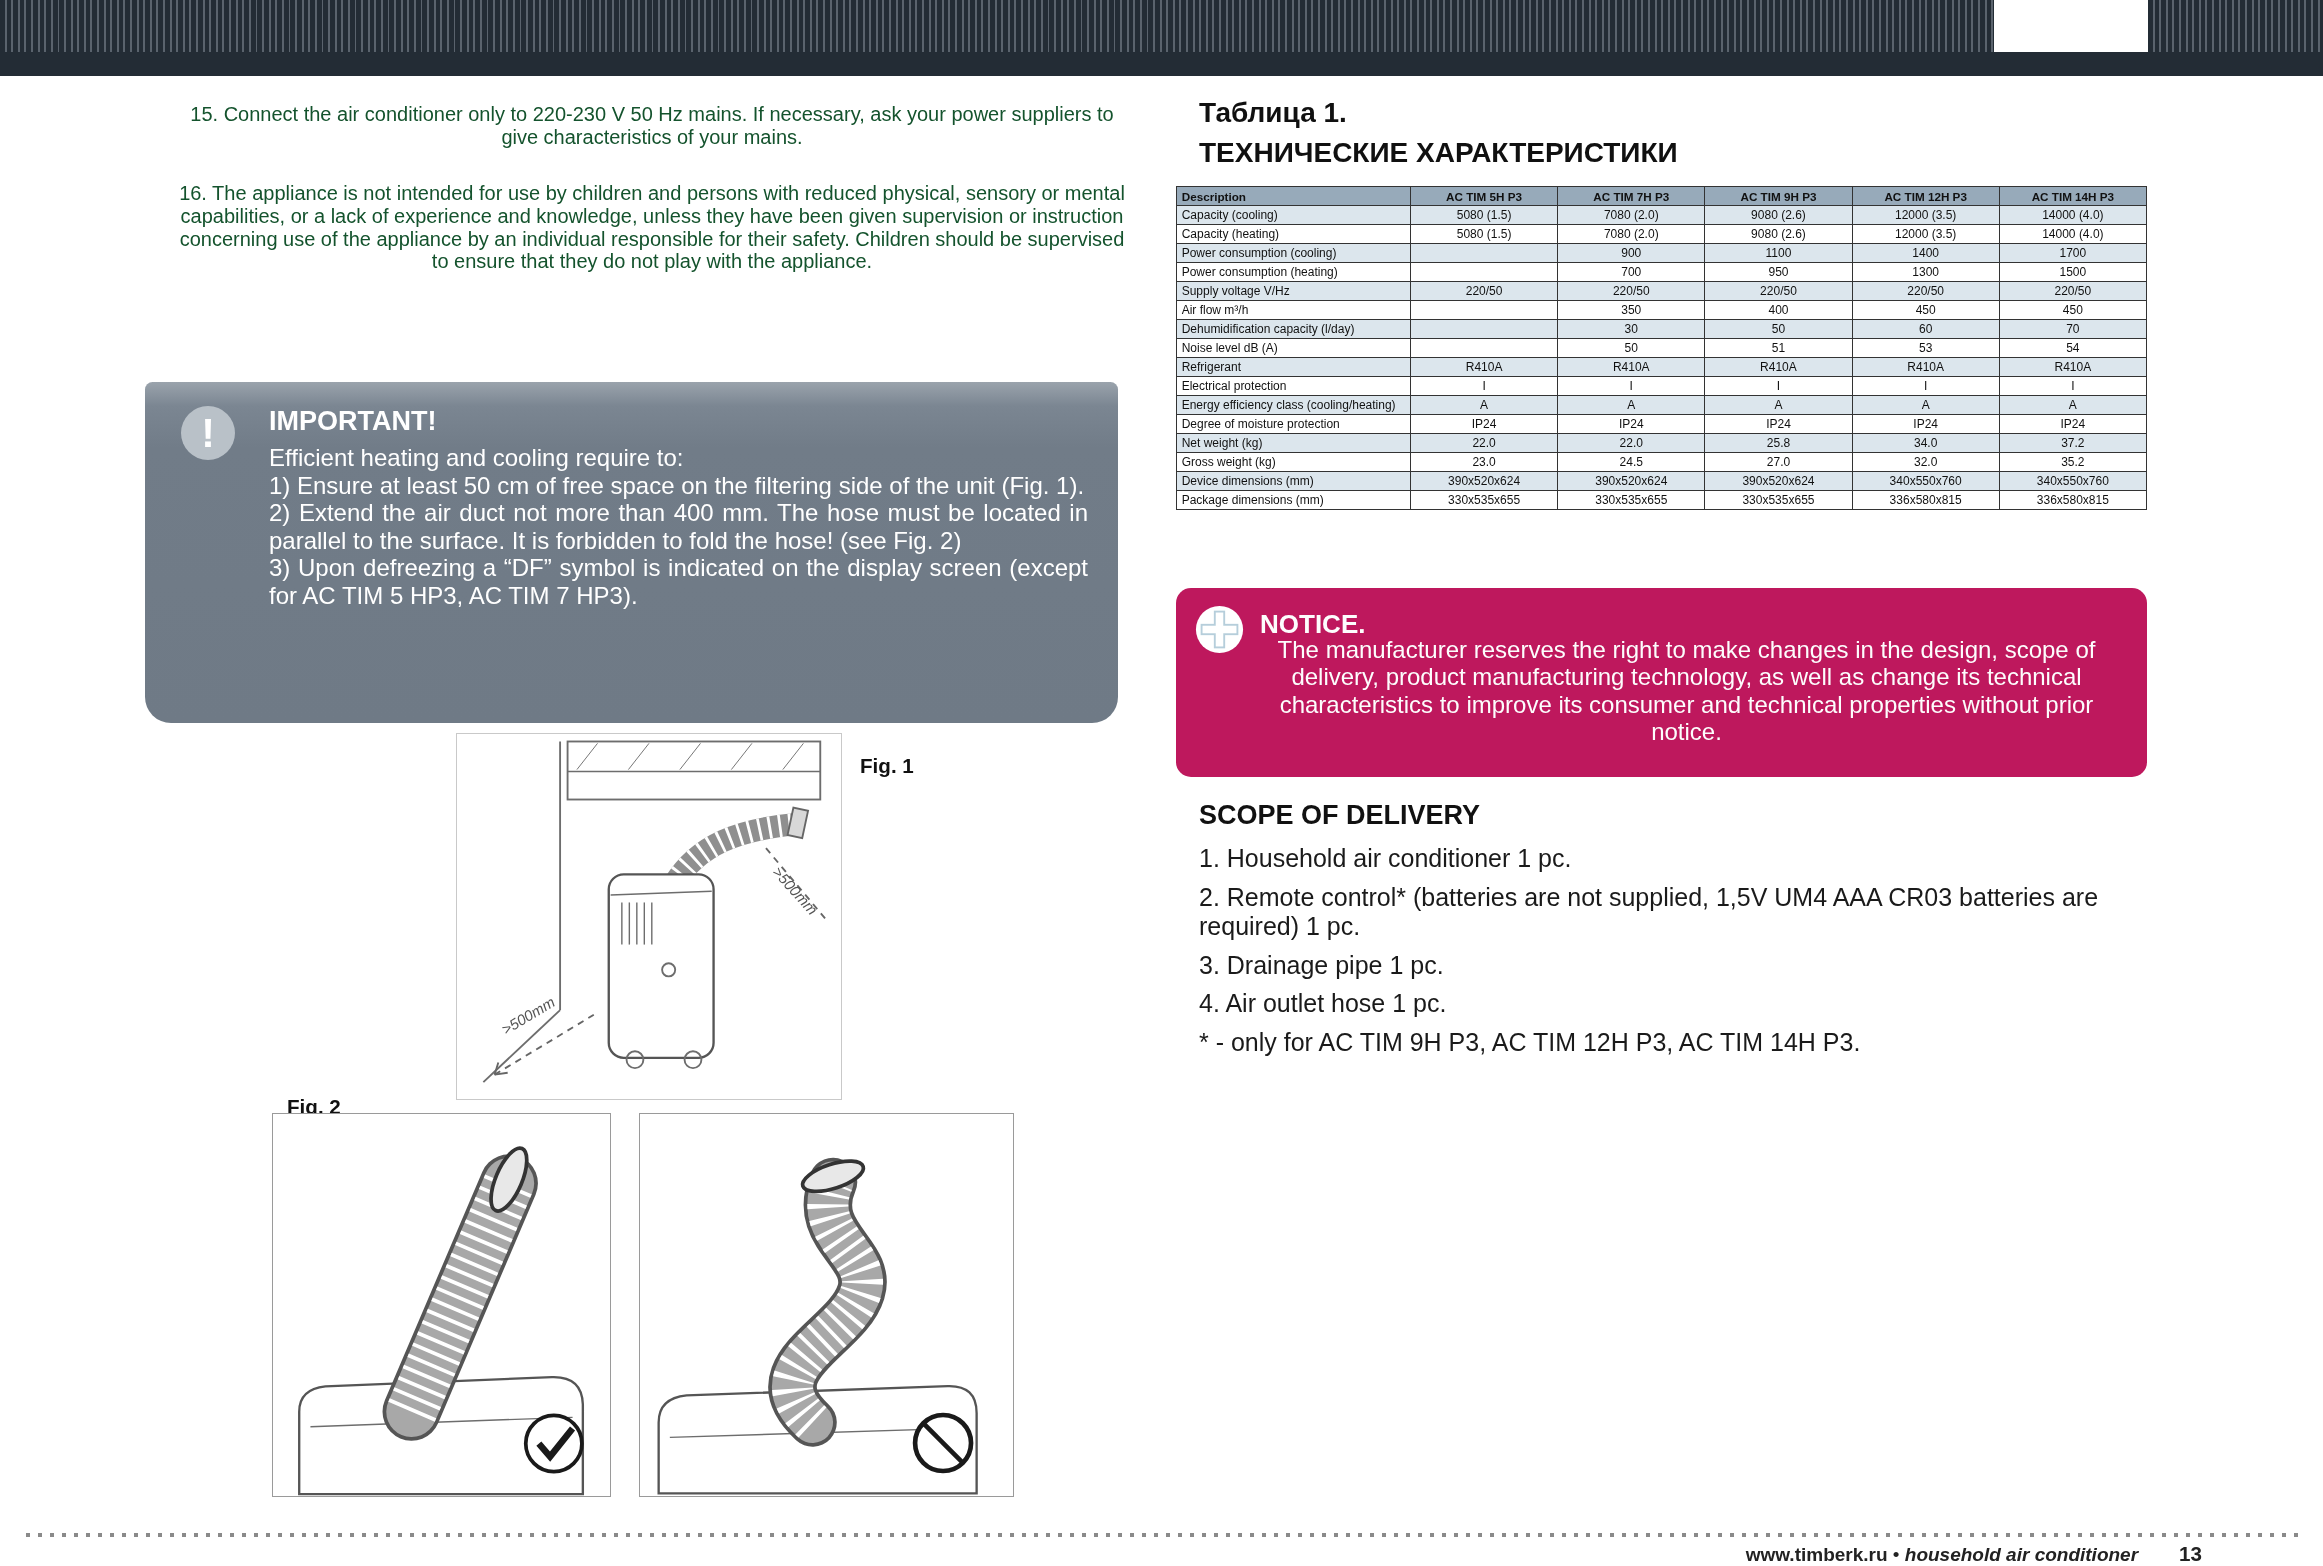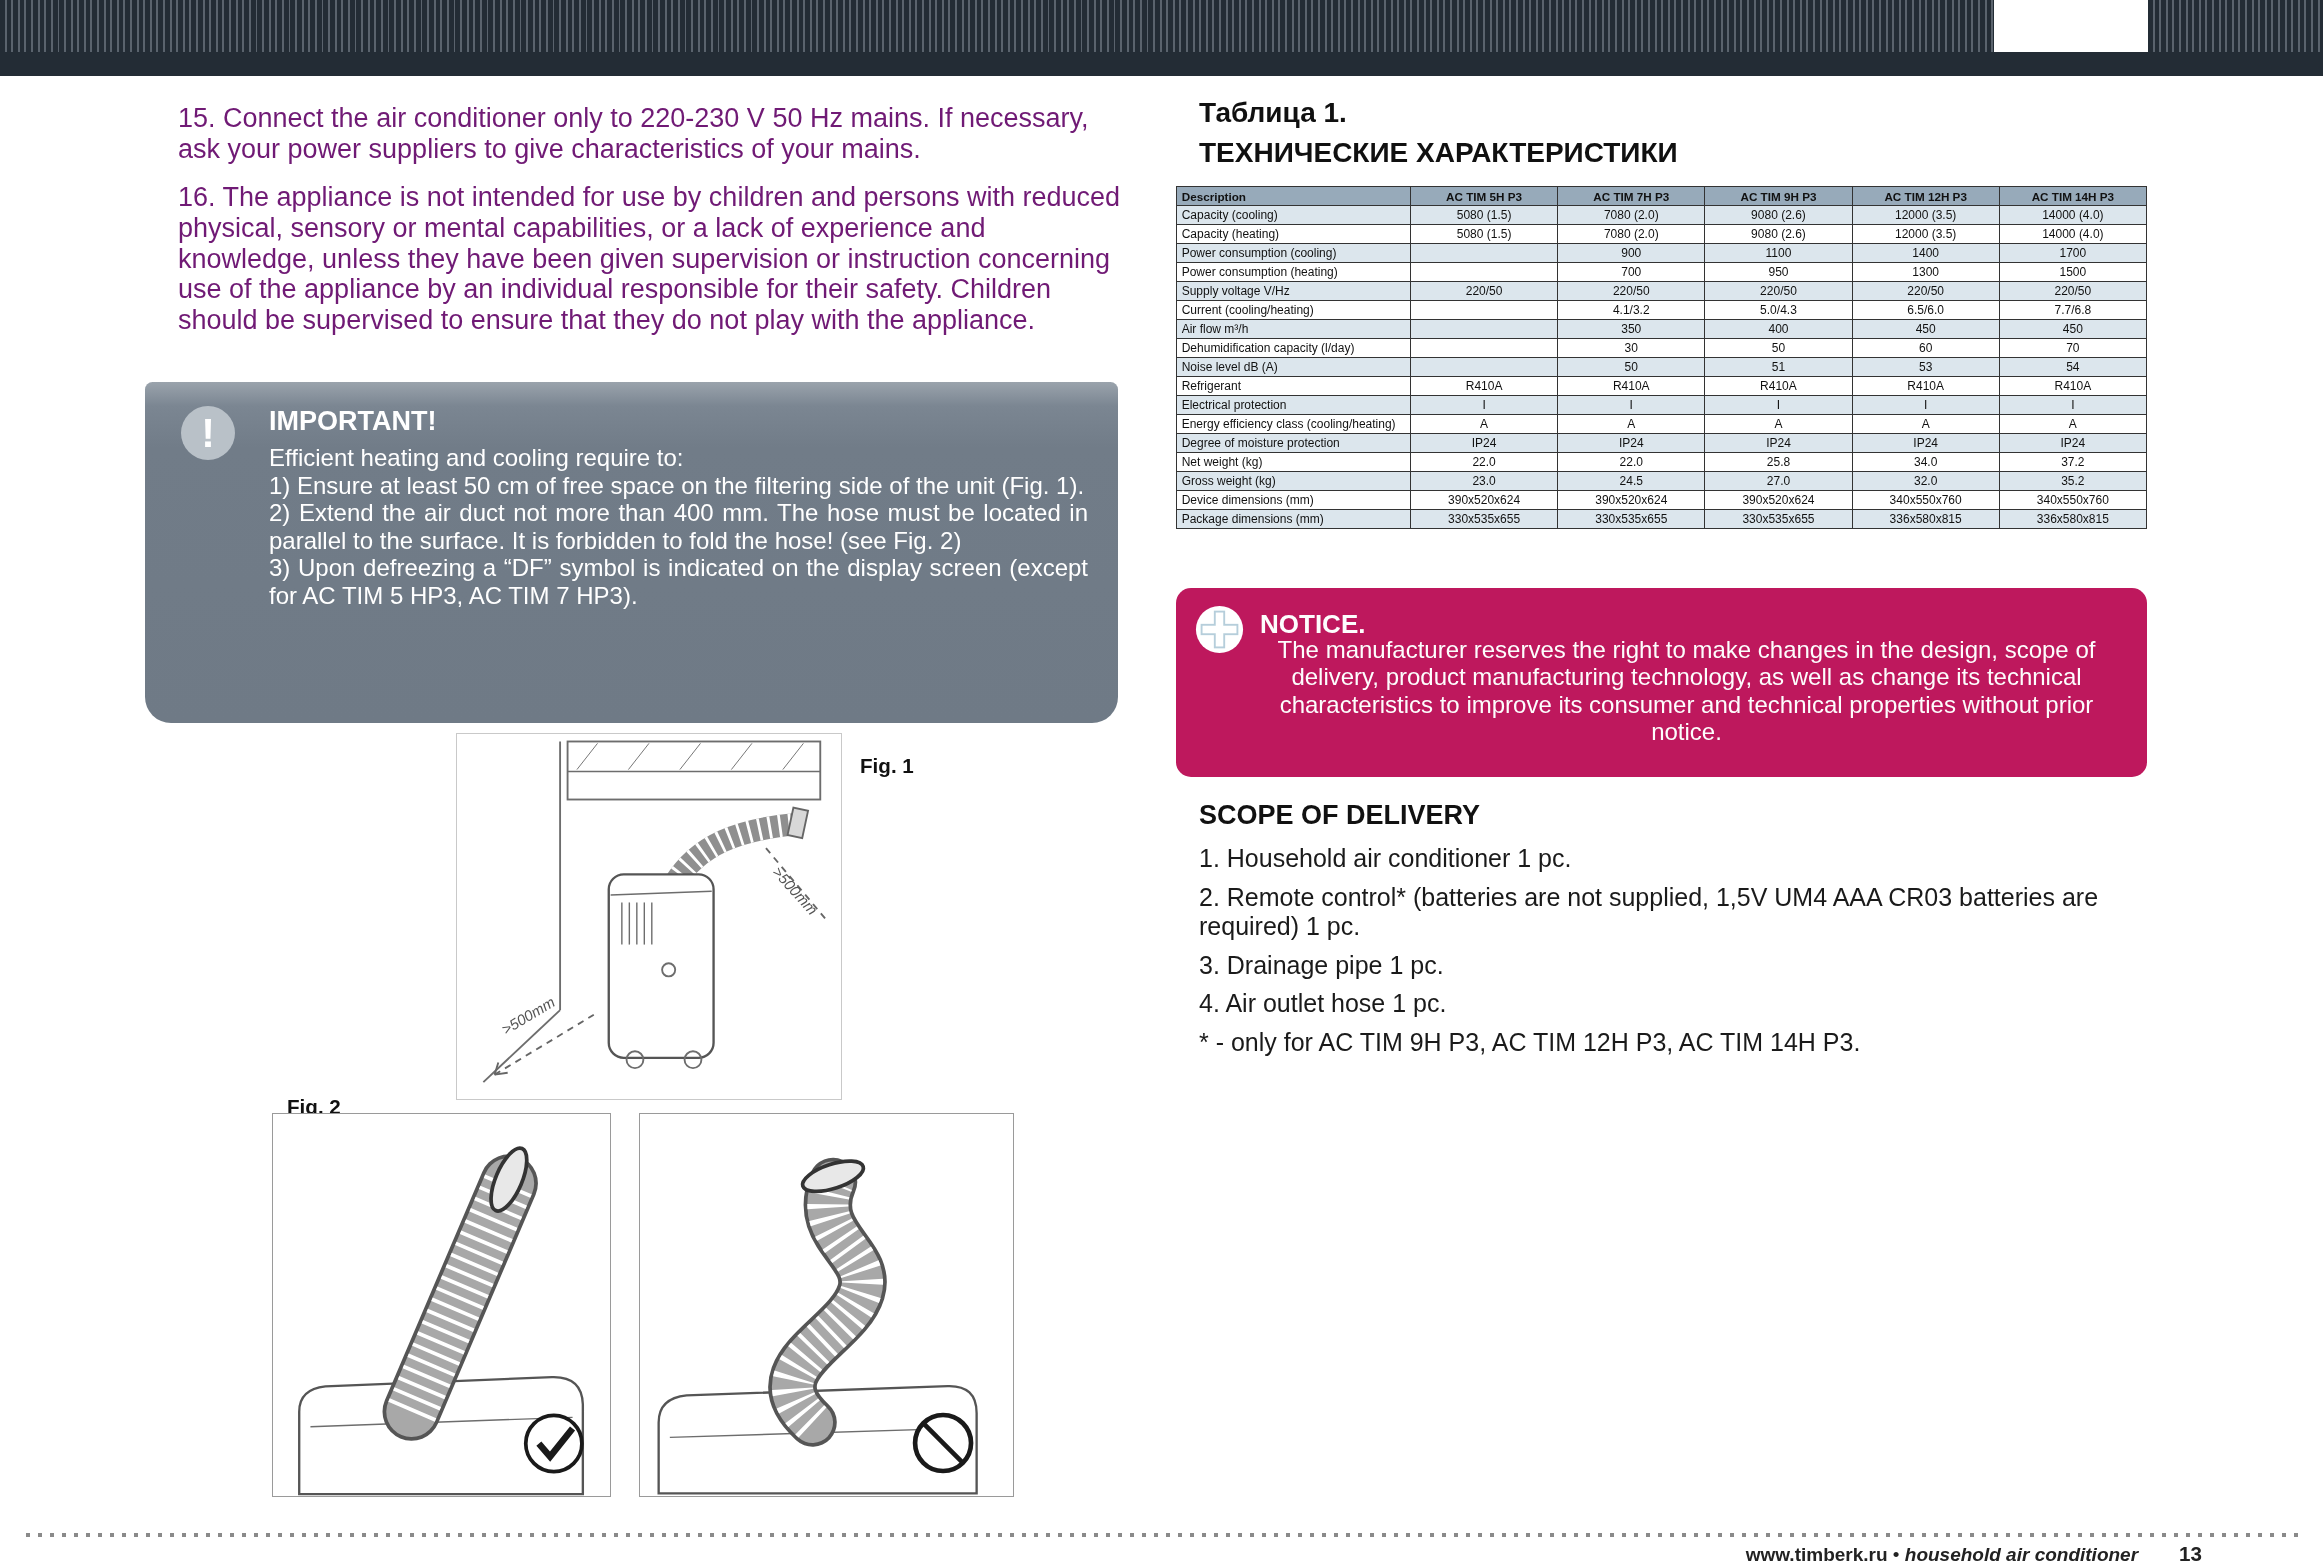--- a/index.html
+++ b/index.html
@@ -17,21 +17,21 @@
   .stripe-seg {
     height:52px;
     background:repeating-linear-gradient(90deg,#232c35 0 4.7px,#5a636d 4.7px 6.6px);
   }
   .stripe-left { width:1994px; }
   .stripe-gap { width:154px; background:#ffffff; height:52px; }
   .stripe-right { width:176px; }
   .solidbar { position:absolute; top:52px; left:0; width:2324px; height:24px; background:#232c35; }
 
   
-  .bodytext { font-size:27px; line-height:1.14; color:#701a75; }
+  .bodytext { font-size:20px; line-height:1.14; color:#14532d;text-align:center; }
   .para15 { position:absolute; left:178px; top:103px; width:948px; }
   .para16 { position:absolute; left:178px; top:182px; width:948px; }
 
   .important-box {
     position:absolute; left:145px; top:382px; width:973px; height:341px;
     background:linear-gradient(180deg,#9aa3ac 0px,#7b8692 24px,#717c88 66px,#6f7a86 100%);
     border-radius:7.5px 7.5px 26px 26px;
     color:#ffffff;
   }
   .important-icon {
@@ -252,28 +252,20 @@
       </tr>
       <tr>
         <td>Supply voltage V/Hz</td>
         <td>220/50</td>
         <td>220/50</td>
         <td>220/50</td>
         <td>220/50</td>
         <td>220/50</td>
       </tr>
       <tr>
-        <td>Current (cooling/heating)</td>
-        <td></td>
-        <td>4.1/3.2</td>
-        <td>5.0/4.3</td>
-        <td>6.5/6.0</td>
-        <td>7.7/6.8</td>
-      </tr>
-      <tr>
         <td>Air flow m³/h</td>
         <td></td>
         <td>350</td>
         <td>400</td>
         <td>450</td>
         <td>450</td>
       </tr>
       <tr>
         <td>Dehumidification capacity (l/day)</td>
         <td></td>

